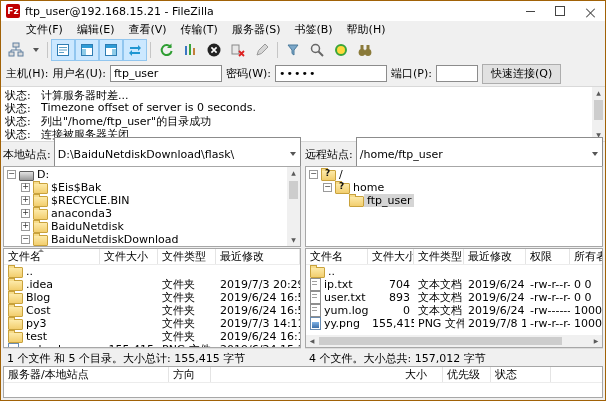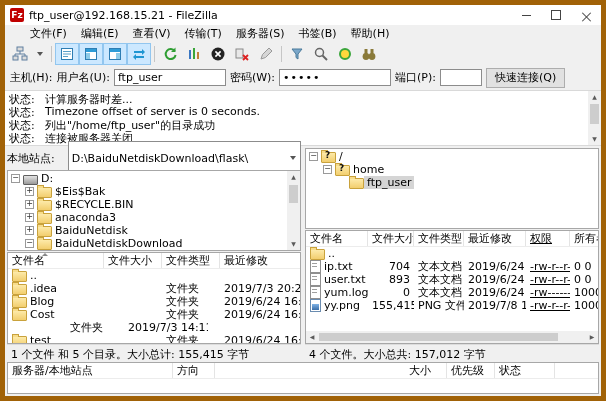--- a/index.html
+++ b/index.html
@@ -1,17 +1,17 @@
 <!DOCTYPE html>
 <html><head>
 <meta charset="utf-8">
 <style>
   html,body{margin:0;padding:0;background:#e8e8e8;}
   body{font-family:"DejaVu Sans","Liberation Sans",sans-serif;font-size:11px;color:#000;}
-  .window{width:606px;height:401px;box-sizing:border-box;border:5px solid #a16207;background:#f0f0f0;
+  .window{width:606px;height:401px;box-sizing:border-box;border:1px solid #a16207;background:#f0f0f0;
           display:flex;flex-direction:column;overflow:hidden;}
   
   .titlebar{height:20px;flex:none;background:#fff;display:flex;align-items:center;padding-left:5px;}
   .app-icon{width:14px;height:14px;flex:none;background:#c00000;color:#fff;font-weight:bold;font-size:9px;
             line-height:14px;text-align:center;border-radius:2px;margin-right:5px;}
   .title-text{flex:1;white-space:nowrap;overflow:hidden;}
   .win-btn{width:30px;height:20px;flex:none;display:flex;align-items:center;justify-content:center;}
   .glyph-min{width:9px;height:1px;background:#444;}
   .glyph-max{width:8px;height:8px;border:1px solid #444;}
   .glyph-close{position:relative;width:9px;height:9px;}
@@ -45,21 +45,21 @@
   .sb-h{position:absolute;left:0;right:0;bottom:0;height:12px;background:#f0f0f0;}
   .sb-arr{color:#5a5a5a;font-size:6px;text-align:center;}
   .sb-v .sb-arr{height:12px;line-height:12px;}
   .sb-h .sb-arr{width:12px;line-height:12px;position:absolute;top:0;}
   .sb-thumb-v{position:absolute;left:2px;right:2px;background:#cdcdcd;}
   .sb-thumb-h{position:absolute;top:2px;bottom:2px;background:#cdcdcd;}
   .sb-v .down{position:absolute;bottom:0;left:0;right:0;}
   
   .main{flex:1;min-height:0;display:flex;gap:4px;padding:2px 2px 0;}
   .pane{flex:1;min-width:0;display:flex;flex-direction:column;}
-  .site-bar{height:20px;flex:none;display:flex;align-items:center;gap:13px;padding-bottom:2px;}
+  .site-bar{height:20px;flex:none;display:flex;align-items:center;gap:3px;padding-bottom:2px;}
   .combo{flex:1;height:35px;box-sizing:border-box;border:1px solid #8c8c8c;background:#fff;display:flex;
          align-items:center;padding:0 18px 0 3px;position:relative;overflow:hidden;white-space:nowrap;}
   .combo .dd{position:absolute;right:0;top:0;bottom:0;width:15px;display:flex;align-items:center;justify-content:center;background:#fff;}
   .tree{height:78px;flex:none;background:#fff;border:1px solid #a7a7a7;position:relative;overflow:hidden;
         padding:1px 14px 0 1px;}
   .tree-row{height:13px;display:flex;align-items:center;white-space:nowrap;}
   .exp{width:9px;height:9px;flex:none;box-sizing:border-box;border:1px solid #9a9a9a;background:#fff;color:#333;
        font-size:8px;line-height:6px;text-align:center;margin-right:3px;}
   .tree-label{padding:0 3px;}
   .tree-label.sel{background:#d5d5d5;}
@@ -72,21 +72,21 @@
             border-right:3px solid transparent;border-bottom:3px solid #888;}
   .fl-rows{flex:1;overflow:hidden;}
   .fl-row{height:13px;display:flex;align-items:center;white-space:nowrap;}
   .cell{box-sizing:border-box;padding:0 4px;overflow:hidden;white-space:nowrap;flex:none;}
   .cell.name{display:flex;align-items:center;gap:3px;}
   .num{text-align:right;}
   .pane-status{height:16px;flex:none;box-sizing:border-box;background:#f0f0f0;border-top:1px solid #dcdcdc;
                padding:2px 4px;white-space:nowrap;overflow:hidden;}
   
   .lc0{width:96px;}.lc1{width:58px;}.lc2{width:58px;}.lc3{width:84px;}
-  .rc0{width:62px;}.rc1{width:46px;}.rc2{width:50px;}.rc3{width:62px;}.rc4{width:44px;text-decoration:underline;}.rc5{width:33px;}
+  .rc0{width:62px;}.rc1{width:46px;}.rc2{width:50px;}.rc3{width:62px;}.rc4{width:44px;}.rc5{width:33px;}
   .qc0{width:165px;}.qc1{width:42px;}.qc2{width:190px;margin-top:35px;}.qc3{width:42px;}.qc4{width:48px;}.qc5{width:60px;}
   
   .queue{flex:none;height:30px;margin:2px;background:#fff;border:1px solid #a7a7a7;display:flex;flex-direction:column;}
   .q-header{height:15px;flex:none;display:flex;border-bottom:1px solid #ececec;}
   
   .ic{flex:none;display:inline-block;}
   .ic-folder{width:13px;height:9px;position:relative;background:linear-gradient(#fdeaa9,#f2ce6e);
              border:1px solid #c9a23c;border-radius:1px;margin-top:2px;}
   .ic-folder::before{content:"";position:absolute;left:-1px;top:-3px;width:5px;height:2px;background:#f7dc8a;
                      border:1px solid #c9a23c;border-bottom:none;}
@@ -382,20 +382,24 @@
             <div class="fl-row">
               <div class="cell name lc0">
                 <span class="ic ic-folder"></span>
                 <span>Cost</span>
               </div>
               <div class="cell lc1 num"></div>
               <div class="cell lc2">文件夹</div>
               <div class="cell lc3">2019/6/24 16:57:...</div>
             </div>
             <div class="fl-row">
+              <div class="cell name lc0">
+                <span class="ic ic-folder"></span>
+                <span>py3</span>
+              </div>
               <div class="cell lc1 num"></div>
               <div class="cell lc2">文件夹</div>
               <div class="cell lc3">2019/7/3 14:11:10</div>
             </div>
             <div class="fl-row">
               <div class="cell name lc0">
                 <span class="ic ic-folder"></span>
                 <span>test</span>
               </div>
               <div class="cell lc1 num"></div>
@@ -410,20 +414,29 @@
               <div class="cell lc1 num">155,415</div>
               <div class="cell lc2">PNG 文件</div>
               <div class="cell lc3">2019/6/24 15:10:...</div>
             </div>
           </div>
       </div>
       <div class="pane-status">1 个文件 和 5 个目录。大小总计: 155,415 字节</div>
     </div>
 
     <div class="pane">
+      <div class="site-bar">
+        <span>远程站点:</span>
+        <div class="combo">
+          <span>/home/ftp_user</span>
+          <span class="dd">
+              <span class="dd-tri"></span>
+            </span>
+        </div>
+      </div>
       <div class="tree" id="remote-tree">
           <div class="tree-row" style="padding-left: 2px;">
             <span class="exp">−</span>
             <span class="ic ic-folder q"></span>
             <span class="tree-label">/</span>
           </div>
           <div class="tree-row" style="padding-left: 16px;">
             <span class="exp">−</span>
             <span class="ic ic-folder q"></span>
             <span class="tree-label">home</span>

